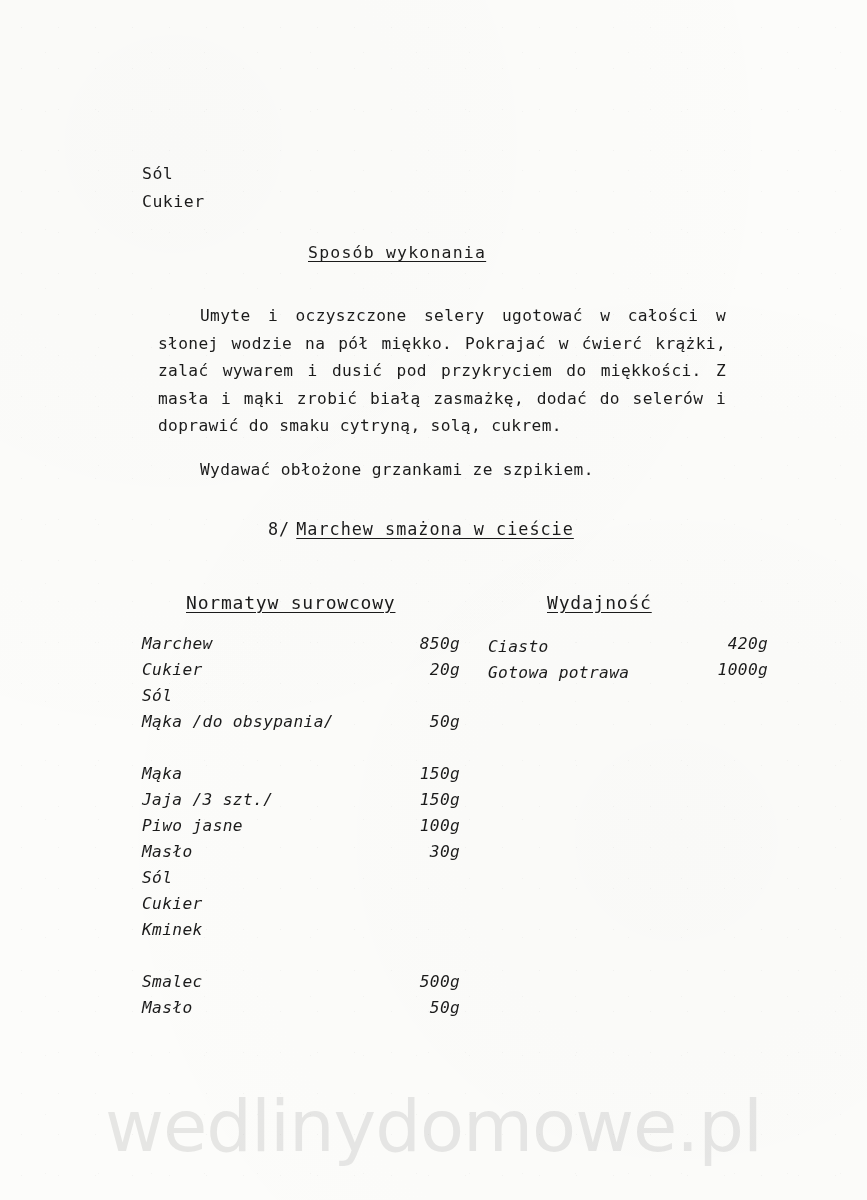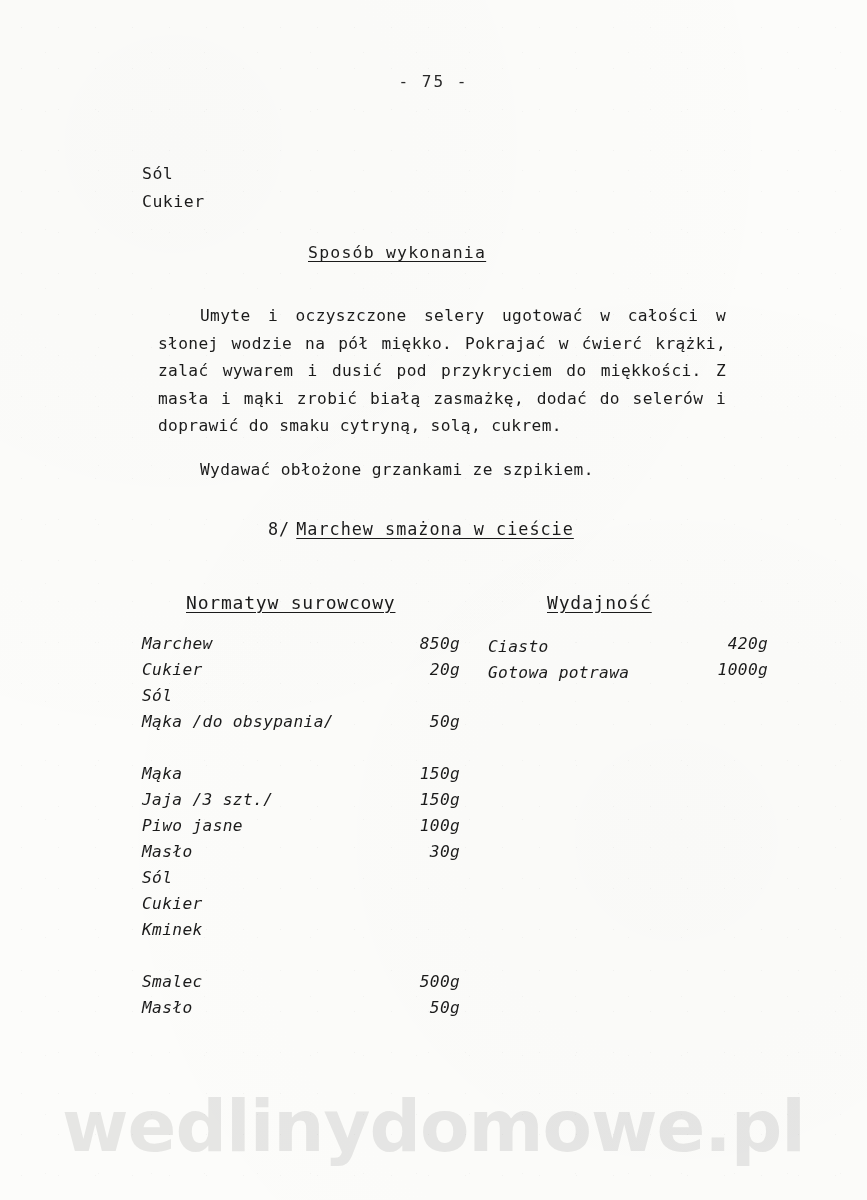--- a/index.html
+++ b/index.html
@@ -128,34 +128,33 @@
   }
   .spacer td { height: 16px; }
 
   .watermark {
     position: absolute;
     left: 0;
     top: 1084px;
     width: 867px;
     text-align: center;
     font-family: "DejaVu Sans", "Liberation Sans", sans-serif;
-    font-weight: bold;
+    font-weight: normal;
     font-size: 72px;
     letter-spacing: -1px;
     color: rgba(120,120,120,0.16);
     user-select: none;
     white-space: nowrap;
   }
 </style>
 </head>
 <body>
 
 <div class="page">
 
-  <div class="page-number">- 75 -</div>
 
   <div class="ingredients-top">
     <div>Sól</div>
     <div>Cukier</div>
   </div>
 
   <div class="section-heading" id="heading-sposob">Sposób wykonania</div>
 
   <div class="body-text">
     <p class="indent">Umyte i oczyszczone selery ugotować w całości w słonej wodzie na pół miękko. Pokrajać w ćwierć krążki, zalać wywarem i dusić pod przykryciem do miękkości. Z masła i mąki zrobić białą zasmażkę, dodać do selerów i doprawić do smaku cytryną, solą, cukrem.</p>

